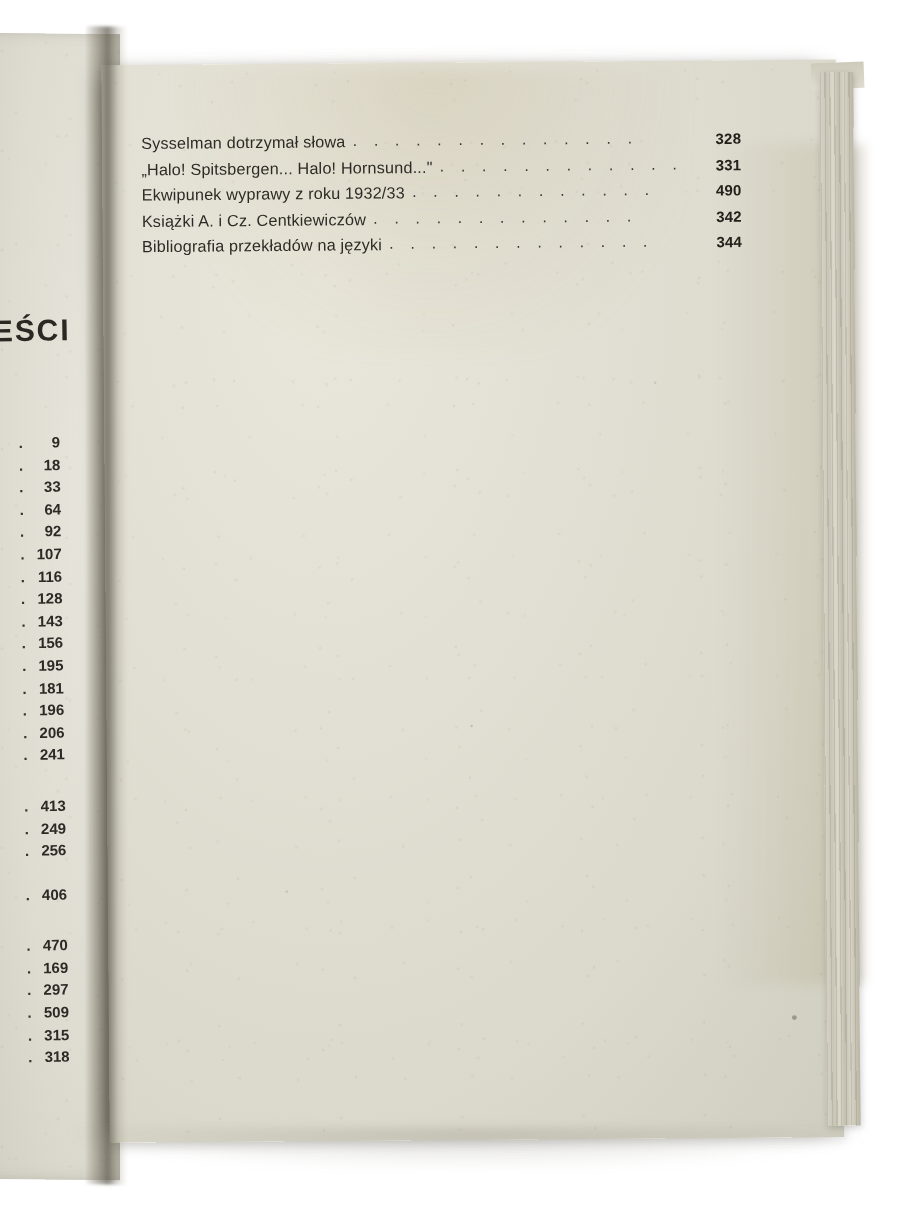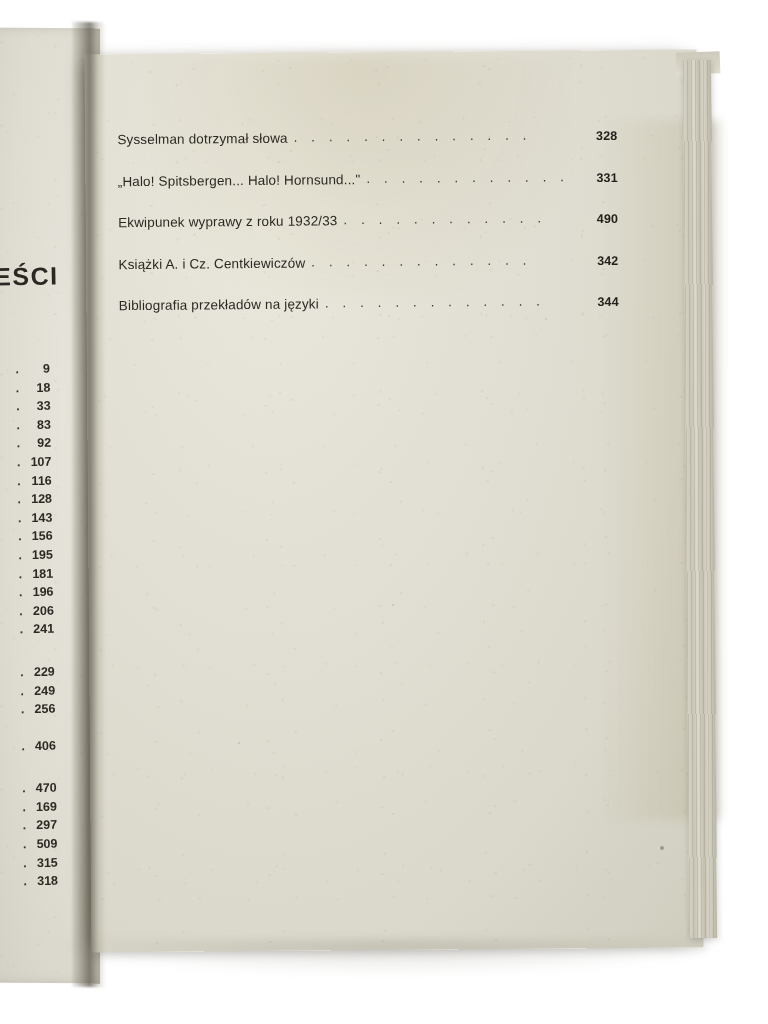--- a/index.html
+++ b/index.html
@@ -188,21 +188,20 @@
     color: #35332c;
     transform: translateY(-1px);
   }
   .toc-page {
     flex: 0 0 auto;
     font-weight: bold;
     font-size: 12.5px;
     text-align: right;
     min-width: 26px;
     color: #23211b;
-    margin-top: 20px;
   }
 
   
   .left-heading {
     position: absolute;
     left: -6px;
     top: 262px;
     font-family: "Liberation Sans", sans-serif;
     font-size: 25px;
     font-weight: bold;
@@ -288,21 +287,21 @@
     <div class="lnum">
       <span class="dot">.</span>
       <span class="num">18</span>
     </div>
     <div class="lnum">
       <span class="dot">.</span>
       <span class="num">33</span>
     </div>
     <div class="lnum">
       <span class="dot">.</span>
-      <span class="num">83</span>
+      <span class="num">64</span>
     </div>
     <div class="lnum">
       <span class="dot">.</span>
       <span class="num">92</span>
     </div>
     <div class="lnum">
       <span class="dot">.</span>
       <span class="num">107</span>
     </div>
     <div class="lnum">
@@ -337,21 +336,21 @@
       <span class="dot">.</span>
       <span class="num">206</span>
     </div>
     <div class="lnum">
       <span class="dot">.</span>
       <span class="num">241</span>
     </div>
 
     <div class="lnum gap-before-lg">
       <span class="dot">.</span>
-      <span class="num">229</span>
+      <span class="num">413</span>
     </div>
     <div class="lnum">
       <span class="dot">.</span>
       <span class="num">249</span>
     </div>
     <div class="lnum">
       <span class="dot">.</span>
       <span class="num">256</span>
     </div>
 

